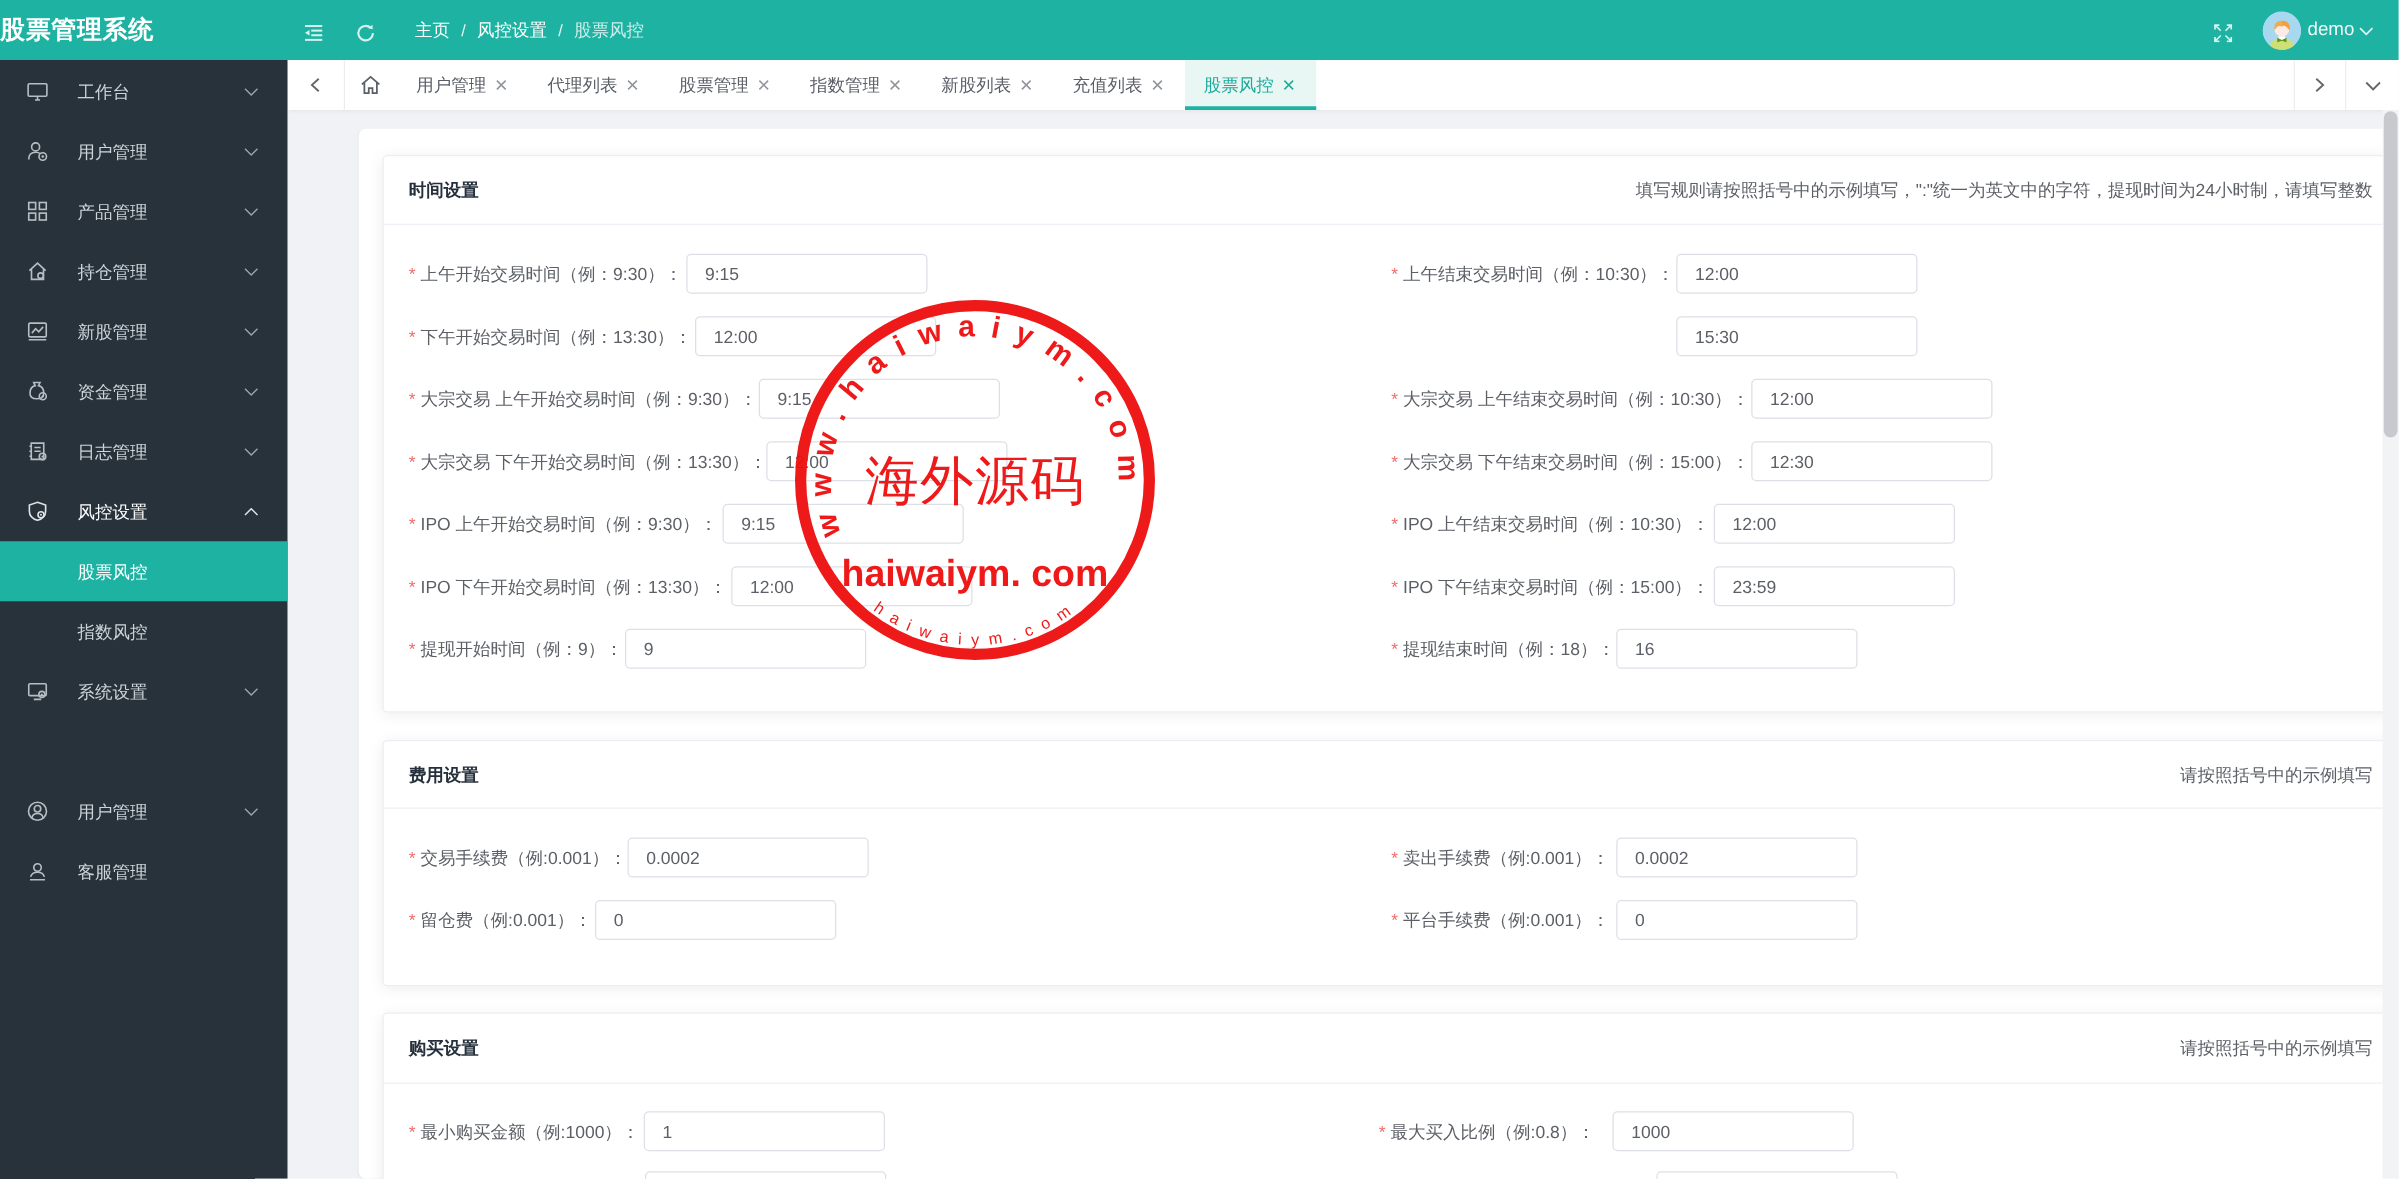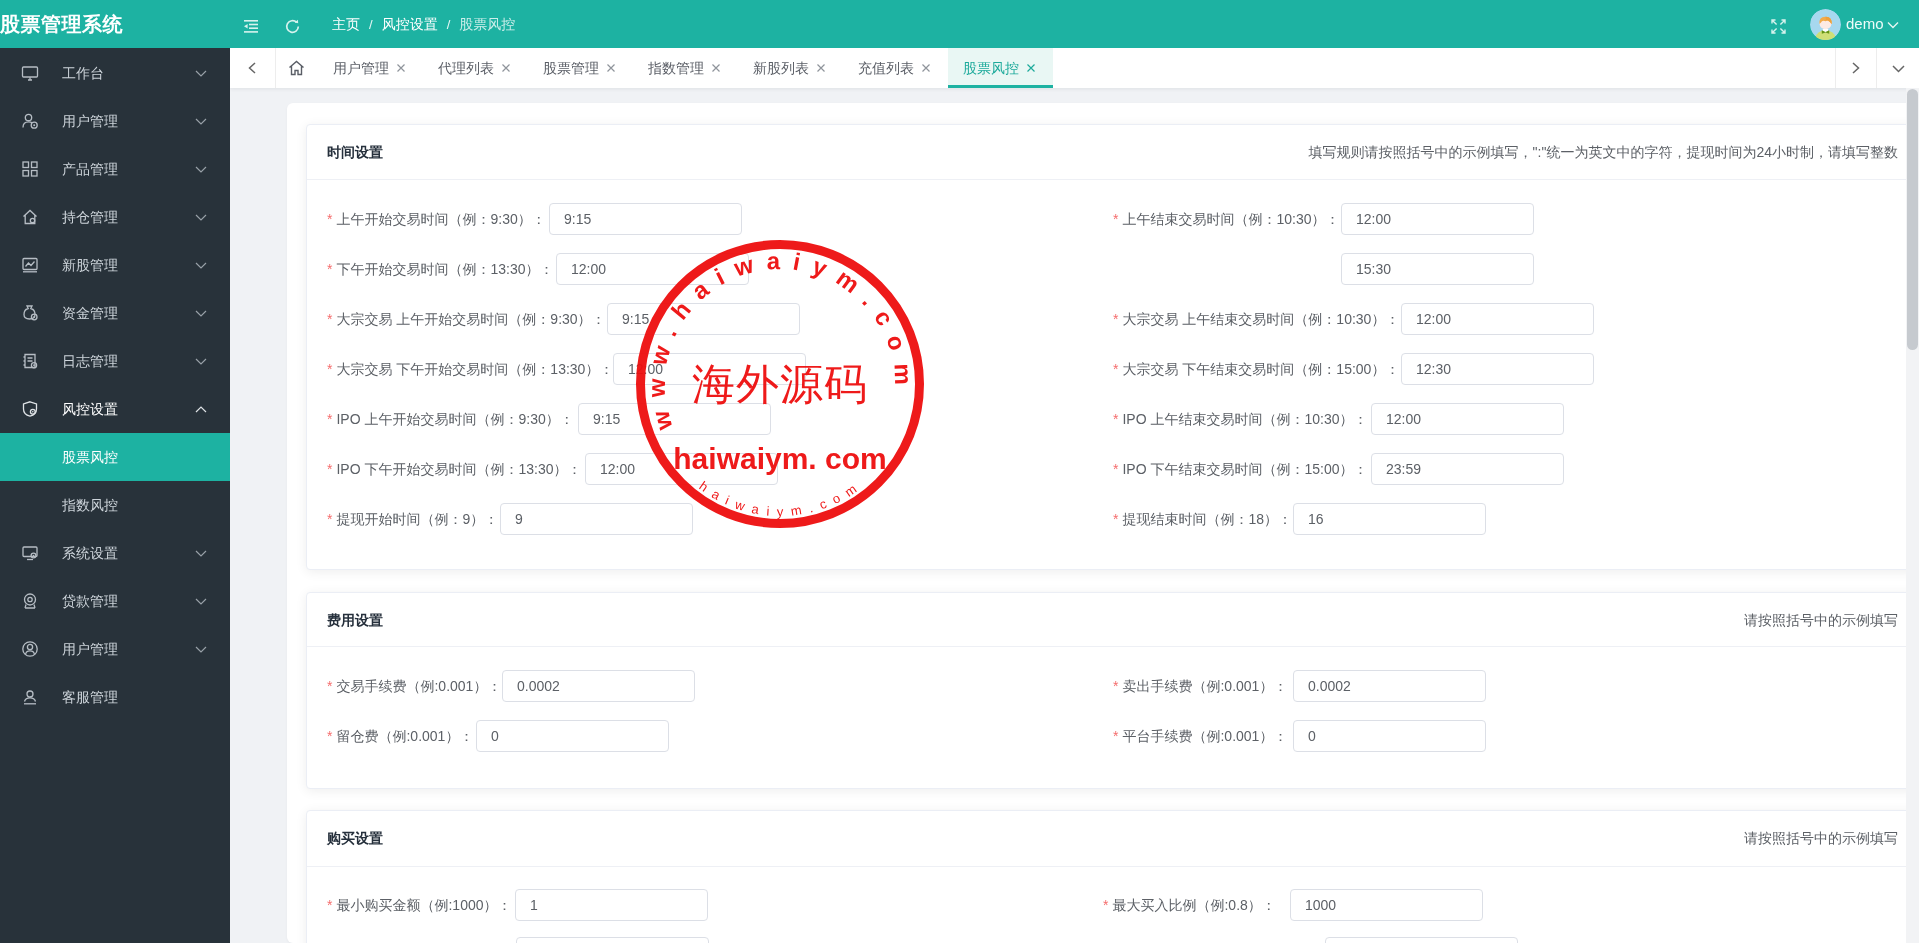--- a/index.html
+++ b/index.html
@@ -199,31 +199,20 @@
           <rect x="2" y="3" width="14" height="9.5" rx="1"></rect>
           <path d="M6 15.5 h6"></path>
           <circle cx="12.5" cy="11.5" r="2.4"></circle>
           <circle cx="12.5" cy="11.5" r="0.8" fill="#b6bdc4" stroke="none"></circle>
         </svg>
         <span class="txt">系统设置</span>
         <svg class="car" viewBox="0 0 12 7">
           <path d="M1 1 L6 6 L11 1" fill="none" stroke="#99a1a8" stroke-width="1.2"></path>
         </svg>
       </div>
-    <div class="mitem" style="top:529px">
-        <svg class="ico" viewBox="0 0 18 18" fill="none" stroke="#b6bdc4" stroke-width="1.3">
-          <circle cx="9" cy="7.5" r="5.5"></circle>
-          <circle cx="9" cy="7.5" r="2.2"></circle>
-          <path d="M5 12.5 L4 16 M13 12.5 L14 16 M4 16 h10"></path>
-        </svg>
-        <span class="txt">贷款管理</span>
-        <svg class="car" viewBox="0 0 12 7">
-          <path d="M1 1 L6 6 L11 1" fill="none" stroke="#99a1a8" stroke-width="1.2"></path>
-        </svg>
-      </div>
     <div class="mitem" style="top:577px">
         <svg class="ico" viewBox="0 0 18 18" fill="none" stroke="#b6bdc4" stroke-width="1.3">
           <circle cx="9" cy="9" r="7.2"></circle>
           <circle cx="9" cy="7" r="2.6"></circle>
           <path d="M4.5 14.6 Q5 10.8 9 10.8 Q13 10.8 13.5 14.6"></path>
         </svg>
         <span class="txt">用户管理</span>
         <svg class="car" viewBox="0 0 12 7">
           <path d="M1 1 L6 6 L11 1" fill="none" stroke="#99a1a8" stroke-width="1.2"></path>
         </svg>

